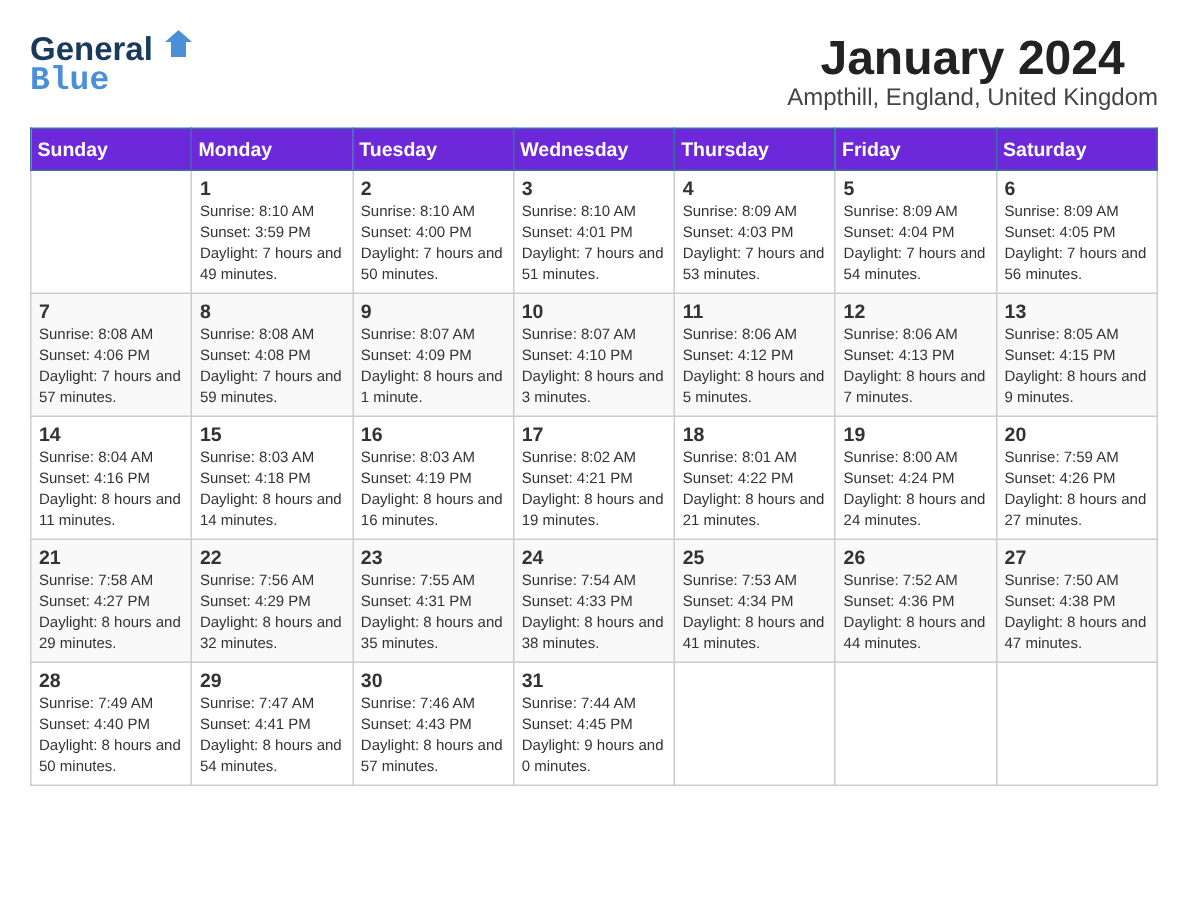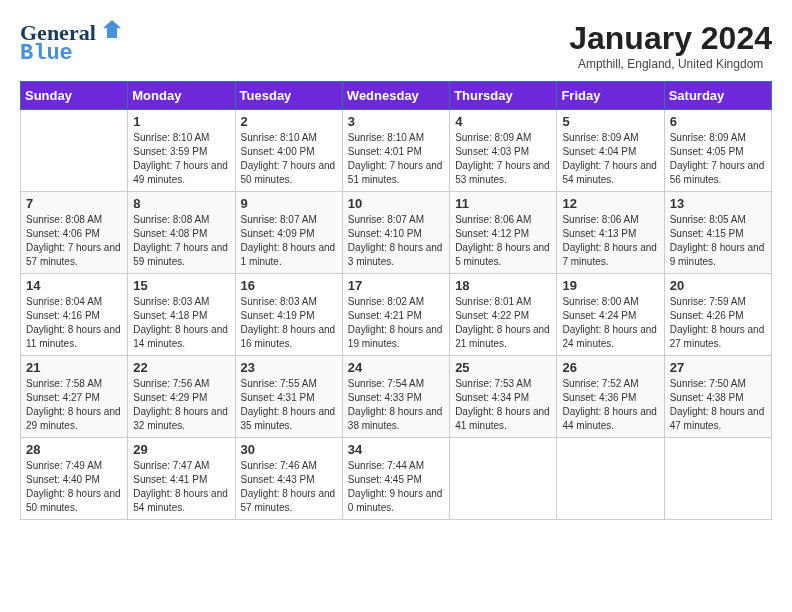--- a/index.html
+++ b/index.html
@@ -34,21 +34,21 @@
     }
     .title-block {
       text-align: center;
     }
     .month-title {
       font-size: 32px;
       font-weight: bold;
       color: #222;
     }
     .location {
-      font-size: 12px;
+      font-size: 16px;
       color: #444;
     }
     table {
       width: 100%;
       border-collapse: collapse;
       table-layout: fixed;
     }
     thead th {
       background-color: #6d28d9;
       color: #fff;
@@ -84,21 +84,21 @@
     td.empty {
       background: #fff;
     }
   </style>
 </head>
 <body>
 
 <div class="header">
   <div class="logo">
     <div>
-      <div style="display:flex;align-items:flex-end;font-family:Liberation Serif, serif;">
+      <div style="display:flex;align-items:flex-end;">
         <span class="logo-text">General
           <svg class="logo-icon" viewBox="0 0 18 22" xmlns="http://www.w3.org/2000/svg">
             <polygon points="9,2 18,10 14,10 14,20 4,20 4,10 0,10" fill="#4a90d9"></polygon>
           </svg>
         </span>
       </div>
       <div style="font-size:22px;font-weight:bold;color:#4a90d9;margin-top:-4px;font-family:Liberation Mono, monospace;">Blue</div>
     </div>
   </div>
   <div class="title-block">
@@ -244,21 +244,21 @@
         </td>
         <td>
           <span class="day-num">29</span>
           <div class="day-info">Sunrise: 7:47 AM<br>Sunset: 4:41 PM<br>Daylight: 8 hours and 54 minutes.</div>
         </td>
         <td>
           <span class="day-num">30</span>
           <div class="day-info">Sunrise: 7:46 AM<br>Sunset: 4:43 PM<br>Daylight: 8 hours and 57 minutes.</div>
         </td>
         <td>
-          <span class="day-num">34</span>
+          <span class="day-num">31</span>
           <div class="day-info">Sunrise: 7:44 AM<br>Sunset: 4:45 PM<br>Daylight: 9 hours and 0 minutes.</div>
         </td>
         <td class="empty"></td>
         <td class="empty"></td>
         <td class="empty"></td>
       </tr>
     </tbody>
 </table>
 
 </body></html>

